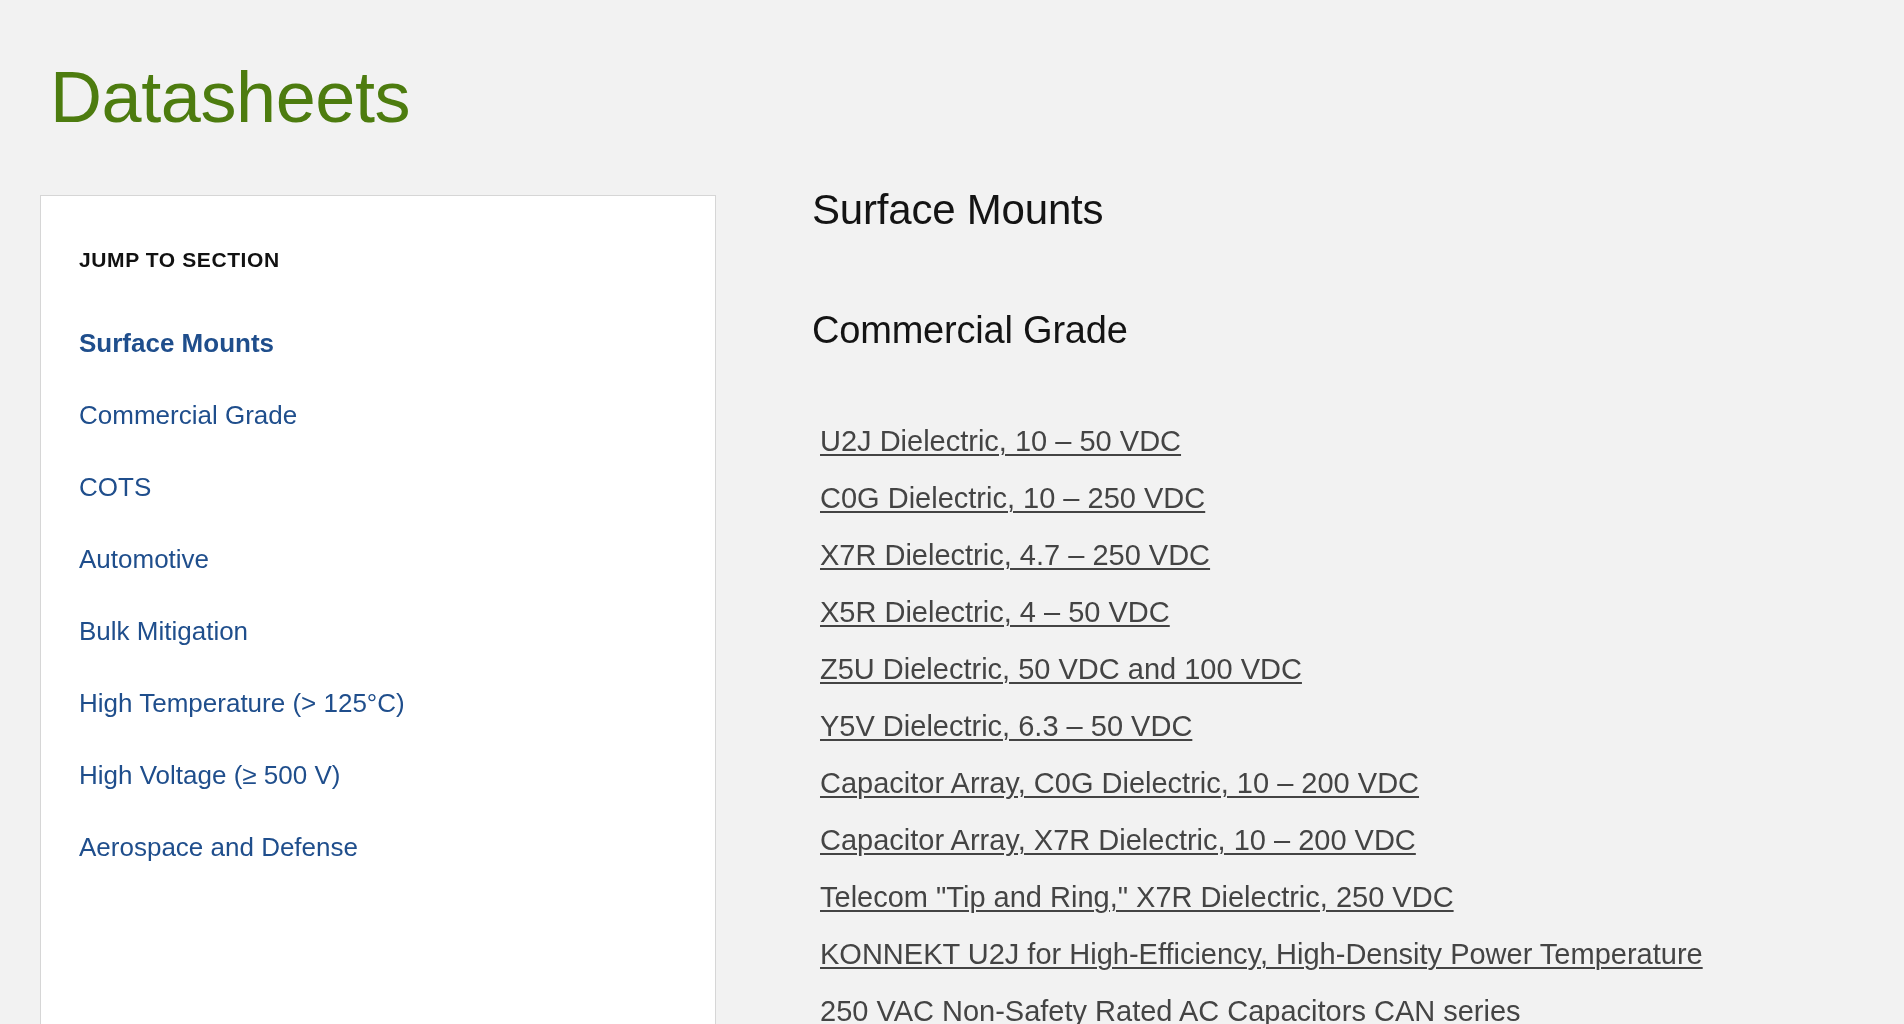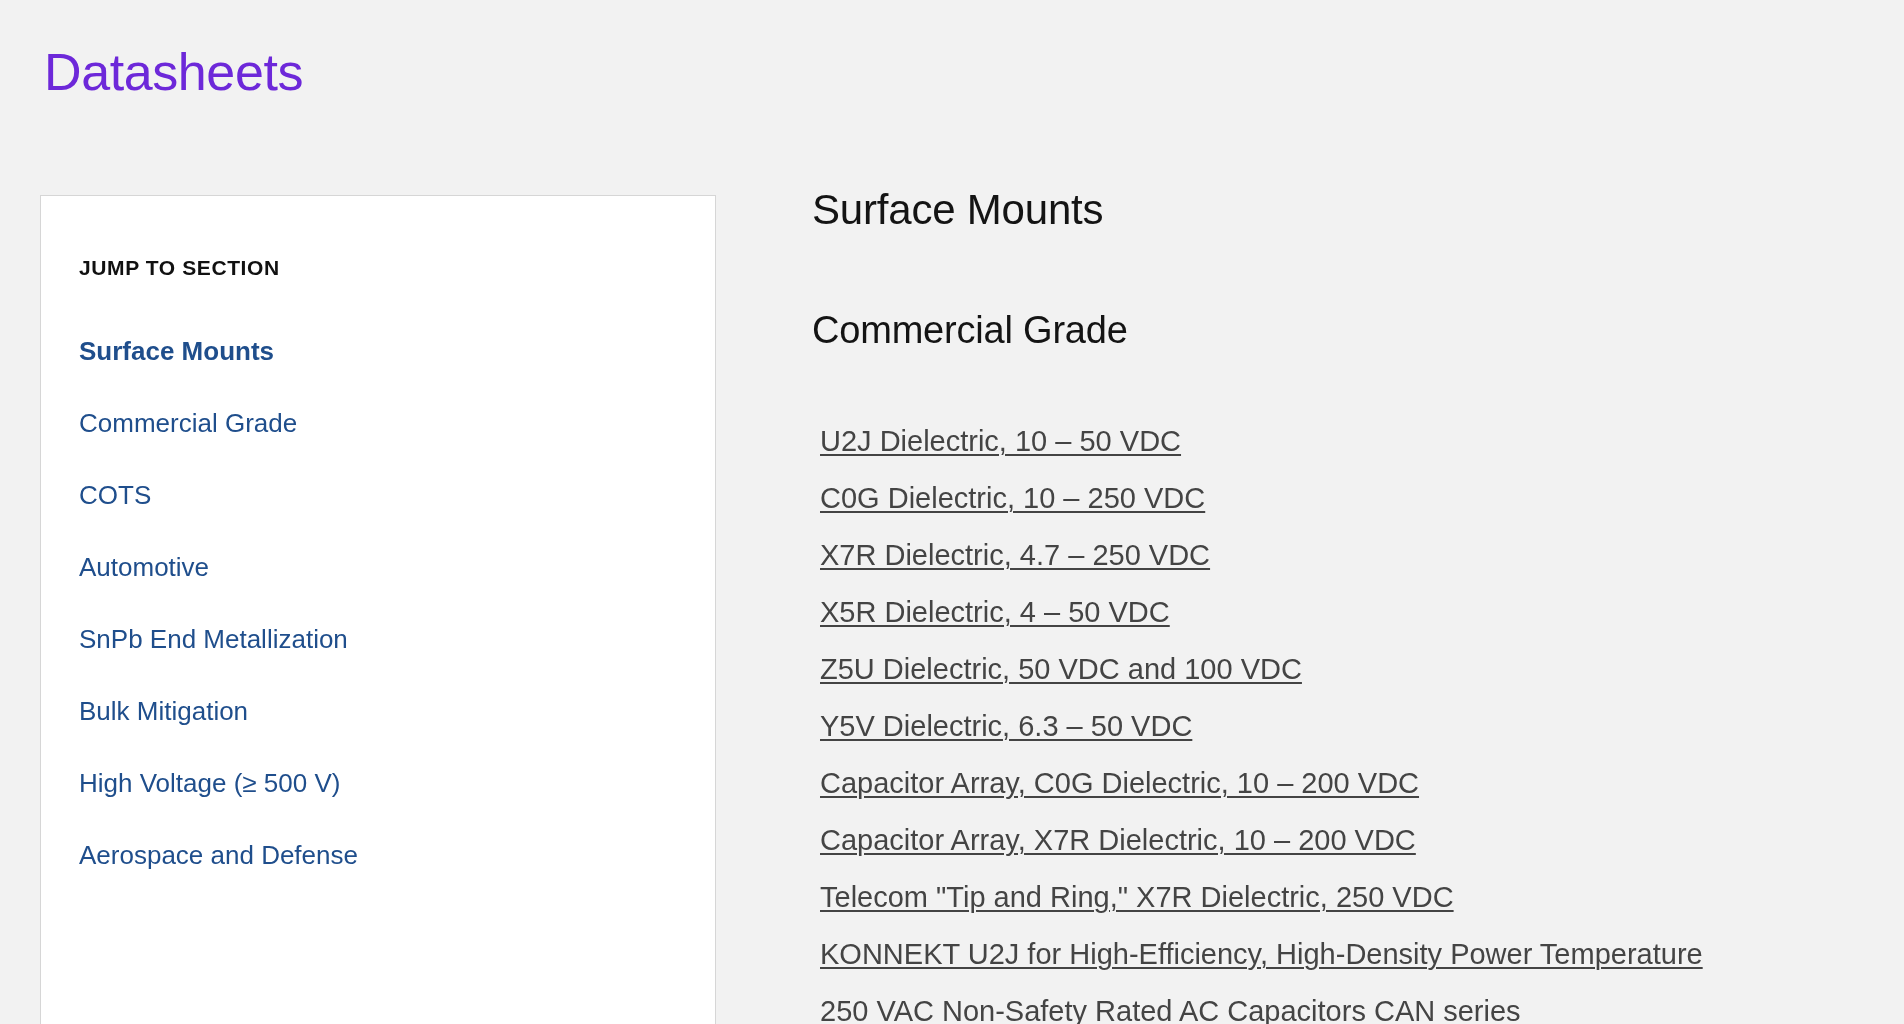--- a/index.html
+++ b/index.html
@@ -12,43 +12,43 @@
   }
   body {
     background: #f2f2f2;
     font-family: "Liberation Sans", sans-serif;
     -webkit-font-smoothing: antialiased;
   }
 
   
   .page-title {
     position: absolute;
-    left: 44px;
+    left: 50px;
     top: 8px;
-    font-size: 52px;
+    font-size: 72px;
     font-weight: 300;
-    color: #6d28d9;
+    color: #4d7c0f;
     letter-spacing: -0.4px;
     line-height: 1.15;
     white-space: nowrap;
   }
 
   
   .jump-card {
     position: absolute;
     left: 40px;
     top: 195px;
     width: 676px;
     min-height: 860px;
     background: #ffffff;
     border: 1px solid #d6d6d6;
     padding: 52px 0 40px 0;
   }
   .jump-heading {
-    margin: 8px 0 36px 38px;
+    margin: 0 0 36px 38px;
     font-size: 21px;
     font-weight: 700;
     color: #111111;
     letter-spacing: 0.6px;
     text-transform: uppercase;
     line-height: 1.1;
   }
   .jump-list {
     list-style: none;
     margin: 0;
@@ -133,24 +133,24 @@
       <li class="jump-item">
         <a class="jump-link">Commercial Grade</a>
       </li>
       <li class="jump-item">
         <a class="jump-link">COTS</a>
       </li>
       <li class="jump-item">
         <a class="jump-link">Automotive</a>
       </li>
       <li class="jump-item">
-        <a class="jump-link">SnPb End Metallization</a>
+        <a class="jump-link">Bulk Mitigation</a>
       </li>
       <li class="jump-item">
-        <a class="jump-link">Bulk Mitigation</a>
+        <a class="jump-link">High Temperature (&gt; 125°C)</a>
       </li>
       <li class="jump-item">
         <a class="jump-link">High Voltage (≥ 500 V)</a>
       </li>
       <li class="jump-item">
         <a class="jump-link">Aerospace and Defense</a>
       </li>
     </ul>
 </aside>
 

